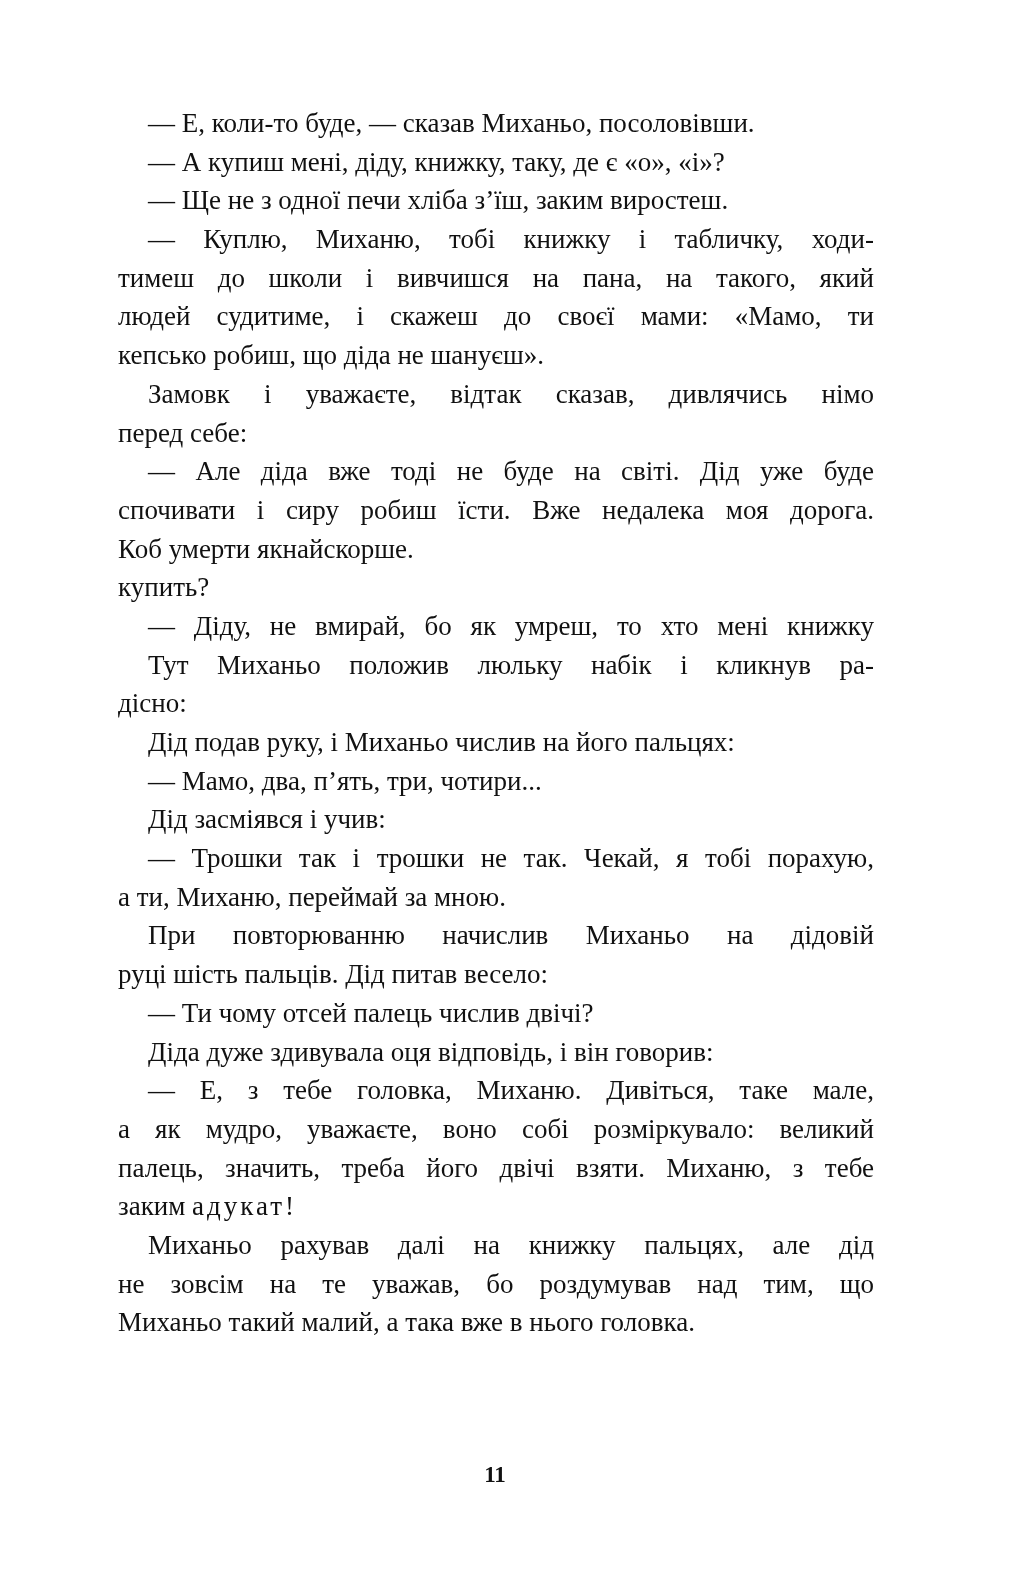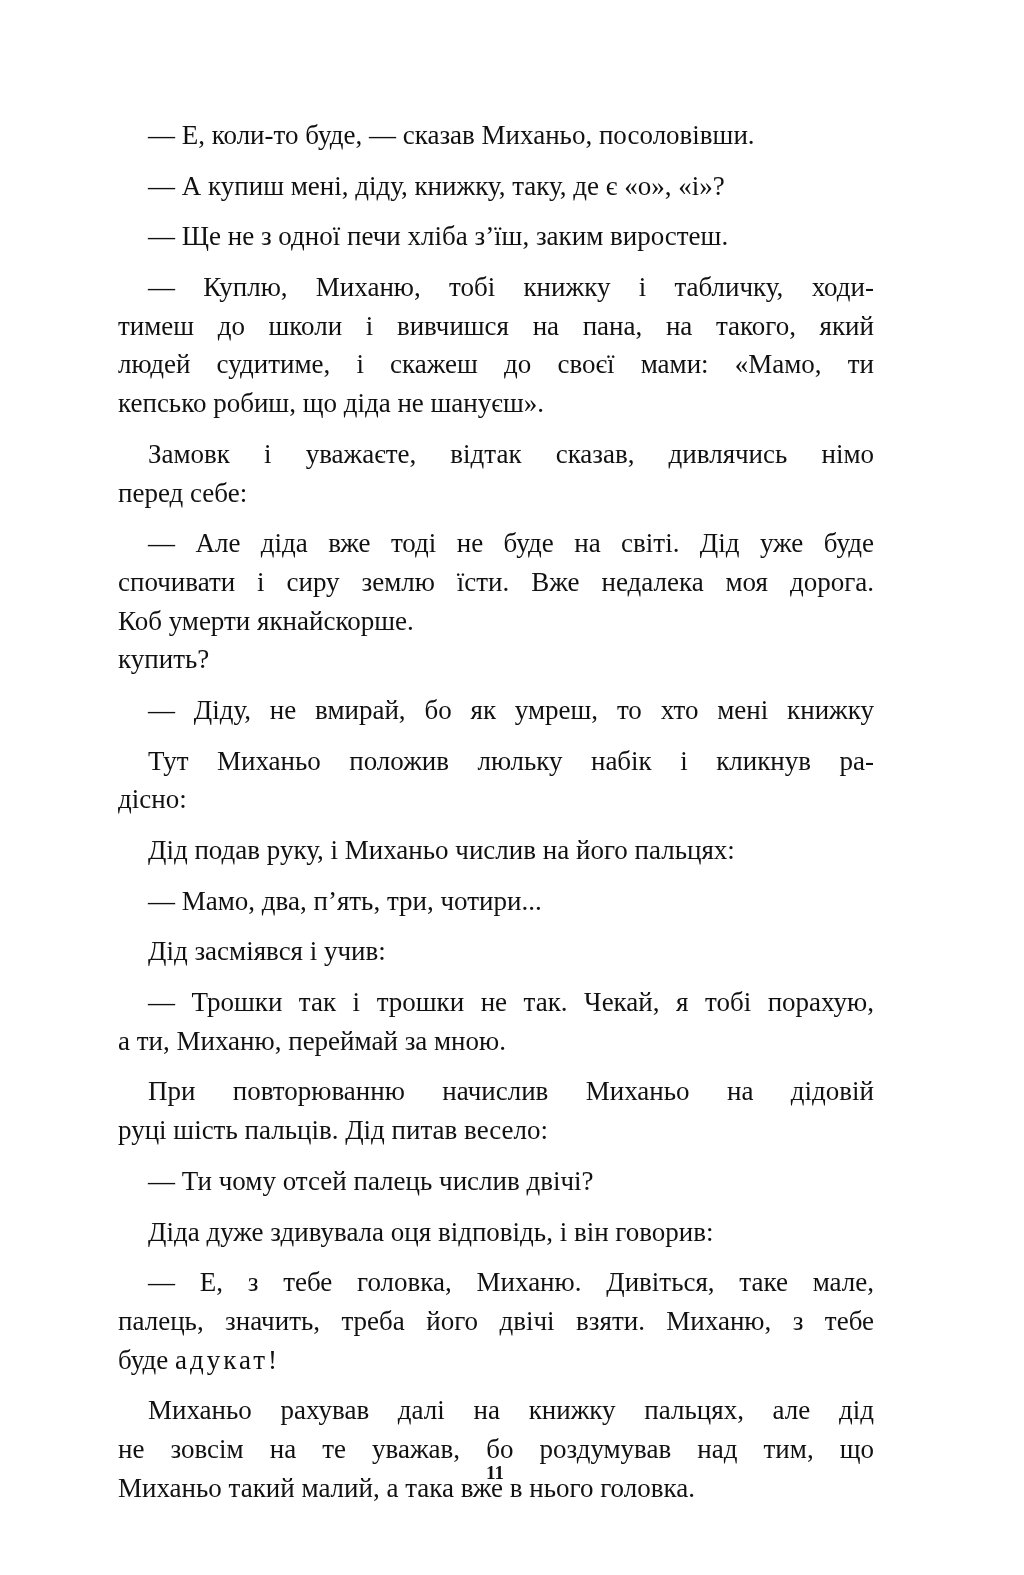--- a/index.html
+++ b/index.html
@@ -29,69 +29,69 @@
     white-space: nowrap;
     letter-spacing: 0;
   }
   .line.justify {
     text-align: justify;
     text-align-last: justify;
     font-family: Liberation Serif, serif;
   }
   .line.indent {
     padding-left: 30px;
-    margin-top: 12px;
   }
   .spaced {
     letter-spacing: 3px;
   }
   .page-number {
     position: absolute;
     top: 1462px;
     left: 0;
     width: 990px;
     text-align: center;
-    font-size: 19px;
+    font-size: 23px;
     font-weight: bold;
     font-family: "Liberation Serif", "DejaVu Serif", serif;
     color: #111111;
   }
 </style>
 </head>
 <body>
 
 <div class="page">
   <div class="line indent">— Е, коли-то буде, — сказав Миханьо, посоловівши.</div>
   <div class="line indent">— А купиш мені, діду, книжку, таку, де є «о», «і»?</div>
   <div class="line indent">— Ще не з одної печи хліба з’їш, заким виростеш.</div>
   <div class="line indent justify">— Куплю, Миханю, тобі книжку і табличку, ходи-</div>
   <div class="line justify">тимеш до школи і вивчишся на пана, на такого, який</div>
   <div class="line justify">людей судитиме, і скажеш до своєї мами: «Мамо, ти</div>
   <div class="line">кепсько робиш, що діда не шануєш».</div>
   <div class="line indent justify">Замовк і уважаєте, відтак сказав, дивлячись німо</div>
   <div class="line">перед себе:</div>
   <div class="line indent justify">— Але діда вже тоді не буде на світі. Дід уже буде</div>
-  <div class="line justify">спочивати і сиру землю їсти. Вже недалека моя дорога.</div>
+  <div class="line justify">спочивати і сиру робиш їсти. Вже недалека моя дорога.</div>
   <div class="line">Коб умерти якнайскорше.</div>
   <div class="line">купить?</div>
   <div class="line indent justify">— Діду, не вмирай, бо як умреш, то хто мені книжку</div>
   <div class="line indent justify">Тут Миханьо положив люльку набік і кликнув ра-</div>
   <div class="line">дісно:</div>
   <div class="line indent">Дід подав руку, і Миханьо числив на його пальцях:</div>
   <div class="line indent">— Мамо, два, п’ять, три, чотири...</div>
   <div class="line indent">Дід засміявся і учив:</div>
   <div class="line indent justify">— Трошки так і трошки не так. Чекай, я тобі порахую,</div>
   <div class="line">а ти, Миханю, переймай за мною.</div>
   <div class="line indent justify">При повторюванню начислив Миханьо на дідовій</div>
   <div class="line">руці шість пальців. Дід питав весело:</div>
   <div class="line indent">— Ти чому отсей палець числив двічі?</div>
   <div class="line indent">Діда дуже здивувала оця відповідь, і він говорив:</div>
   <div class="line indent justify">— Е, з тебе головка, Миханю. Дивіться, таке мале,</div>
+  <div class="line justify">а як мудро, уважаєте, воно собі розміркувало: великий</div>
   <div class="line justify">палець, значить, треба його двічі взяти. Миханю, з тебе</div>
   <div class="line">
-    <span>буде </span><span class="spaced">адукат</span><span>!</span>
+    <span>заким </span><span class="spaced">адукат</span><span>!</span>
   </div>
   <div class="line indent justify">Миханьо рахував далі на книжку пальцях, але дід</div>
   <div class="line justify">не зовсім на те уважав, бо роздумував над тим, що</div>
   <div class="line">Миханьо такий малий, а така вже в нього головка.</div>
 </div>
 
 <div class="page-number">11</div>
 
 </body></html>

